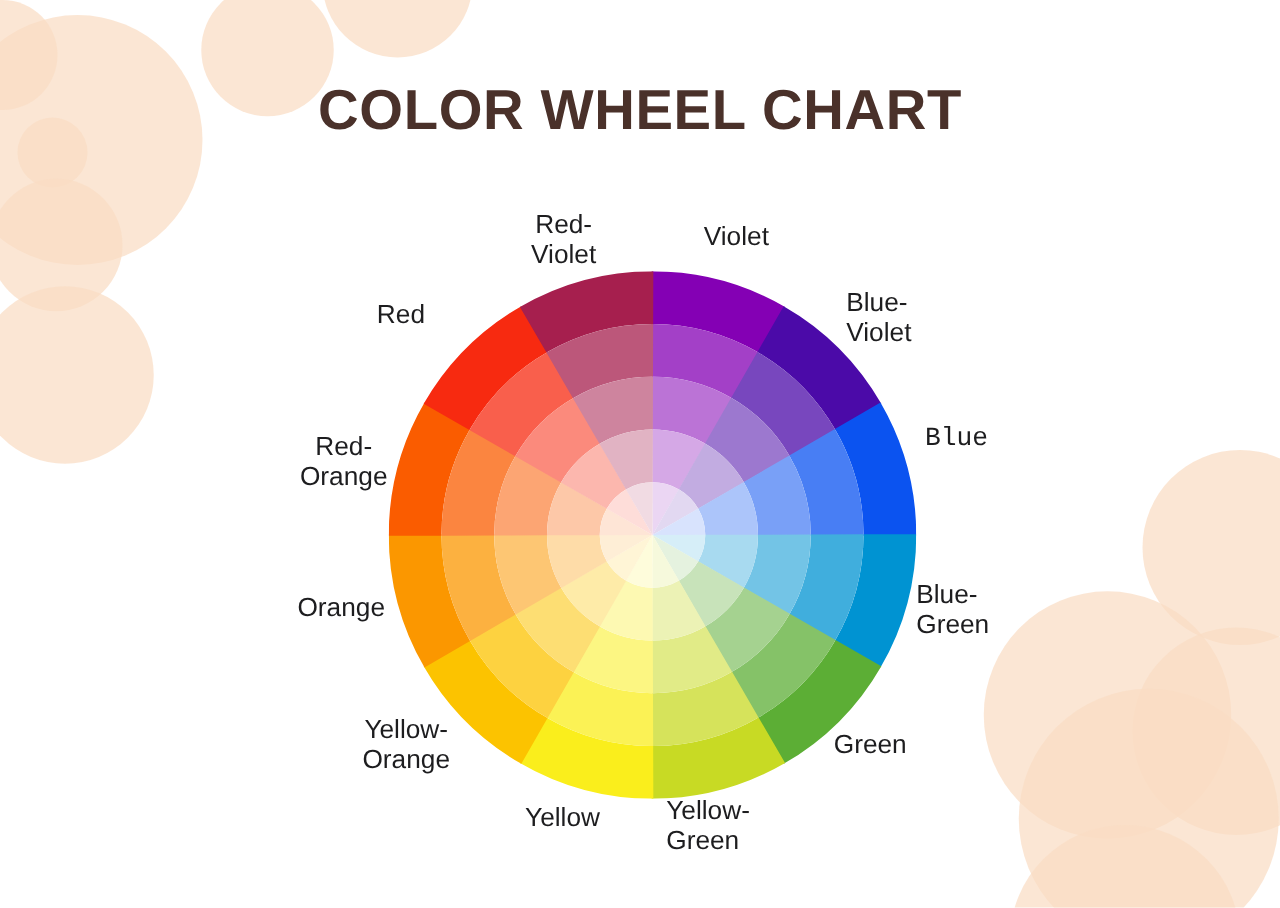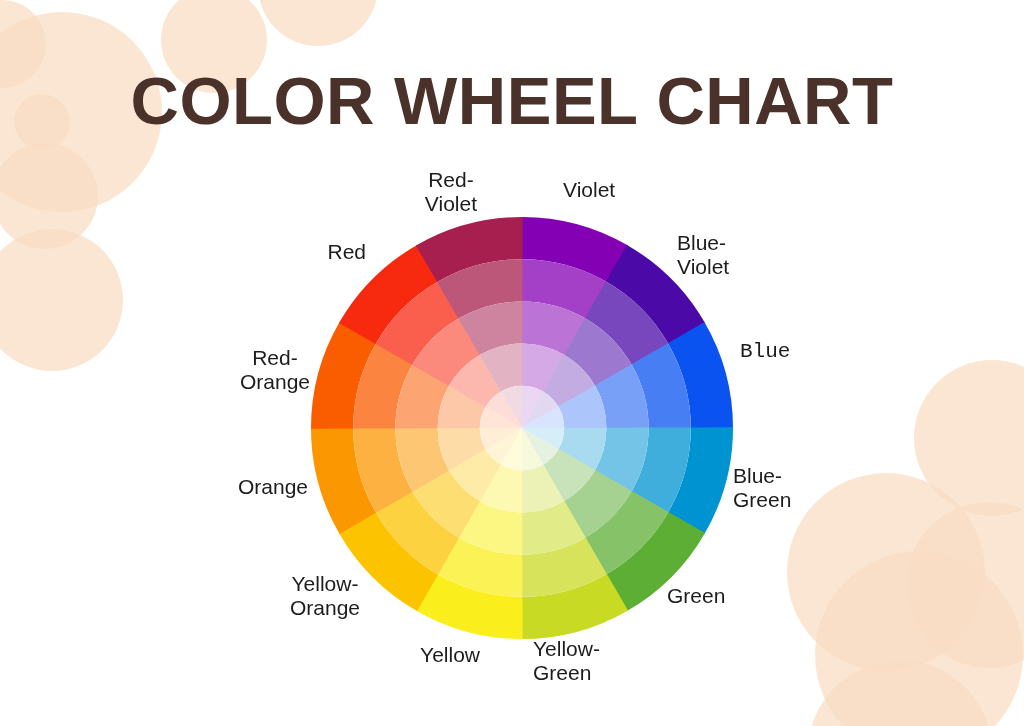--- a/index.html
+++ b/index.html
@@ -36,21 +36,21 @@
   }
 
   
   #page-title {
     position: absolute;
     left: 0;
     top: 62px;
     width: 1024px;
     text-align: center;
     font-family: "Liberation Sans", sans-serif;
-    font-size: 67px;
+    font-size: 45px;
     font-weight: bold;
     letter-spacing: 0.5px;
     color: #4a312a;
     z-index: 3;
     white-space: nowrap;
   }
 
   
   #wheel-wrap {
     position: absolute;
@@ -182,18 +182,18 @@
 Green</div>
       <div class="wheel-label lbl-l" style="top: 584px; left: 667px;">Green</div>
       <div class="wheel-label lbl-l" style="top: 637px; left: 533px;">Yellow-
 Green</div>
       <div class="wheel-label lbl-r" style="top: 643px; right: 544px; margin-left: 28px;">Yellow</div>
       <div class="wheel-label lbl-r" style="top: 572px; right: 664px;">Yellow-
 Orange</div>
       <div class="wheel-label lbl-r" style="top: 475px; right: 716px;">Orange</div>
       <div class="wheel-label lbl-r" style="top: 346px; right: 714px;">Red-
 Orange</div>
-      <div class="wheel-label lbl-r" style="top: 240px; right: 658px;">Red</div>
+      <div class="wheel-label lbl-r" style="top: 240px; right: 684px;">Red</div>
       <div class="wheel-label lbl-r" style="top: 168px; right: 547px;">Red-
 Violet</div>
     </div>
 
 </div>
 
 </body></html>

